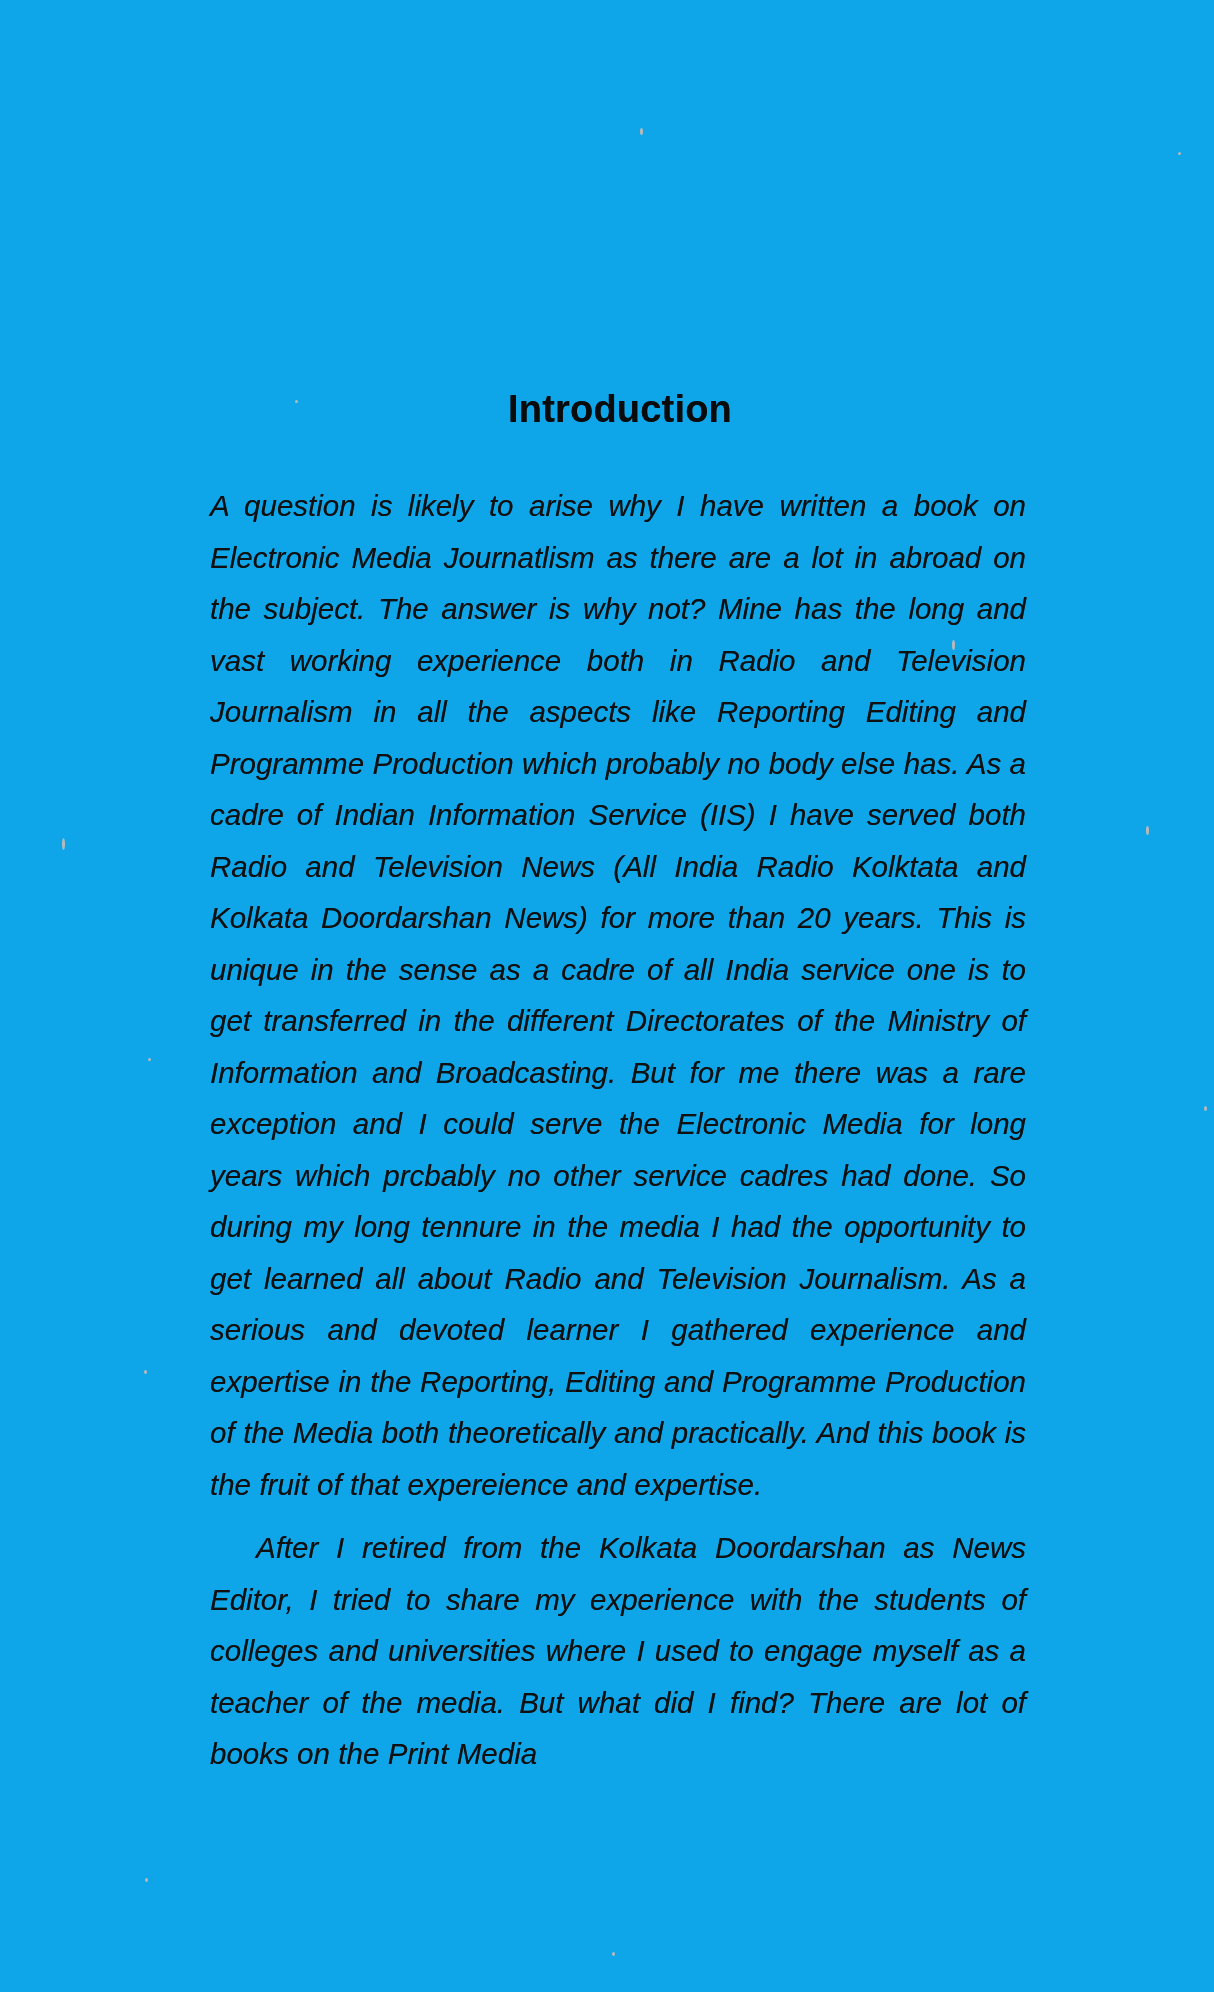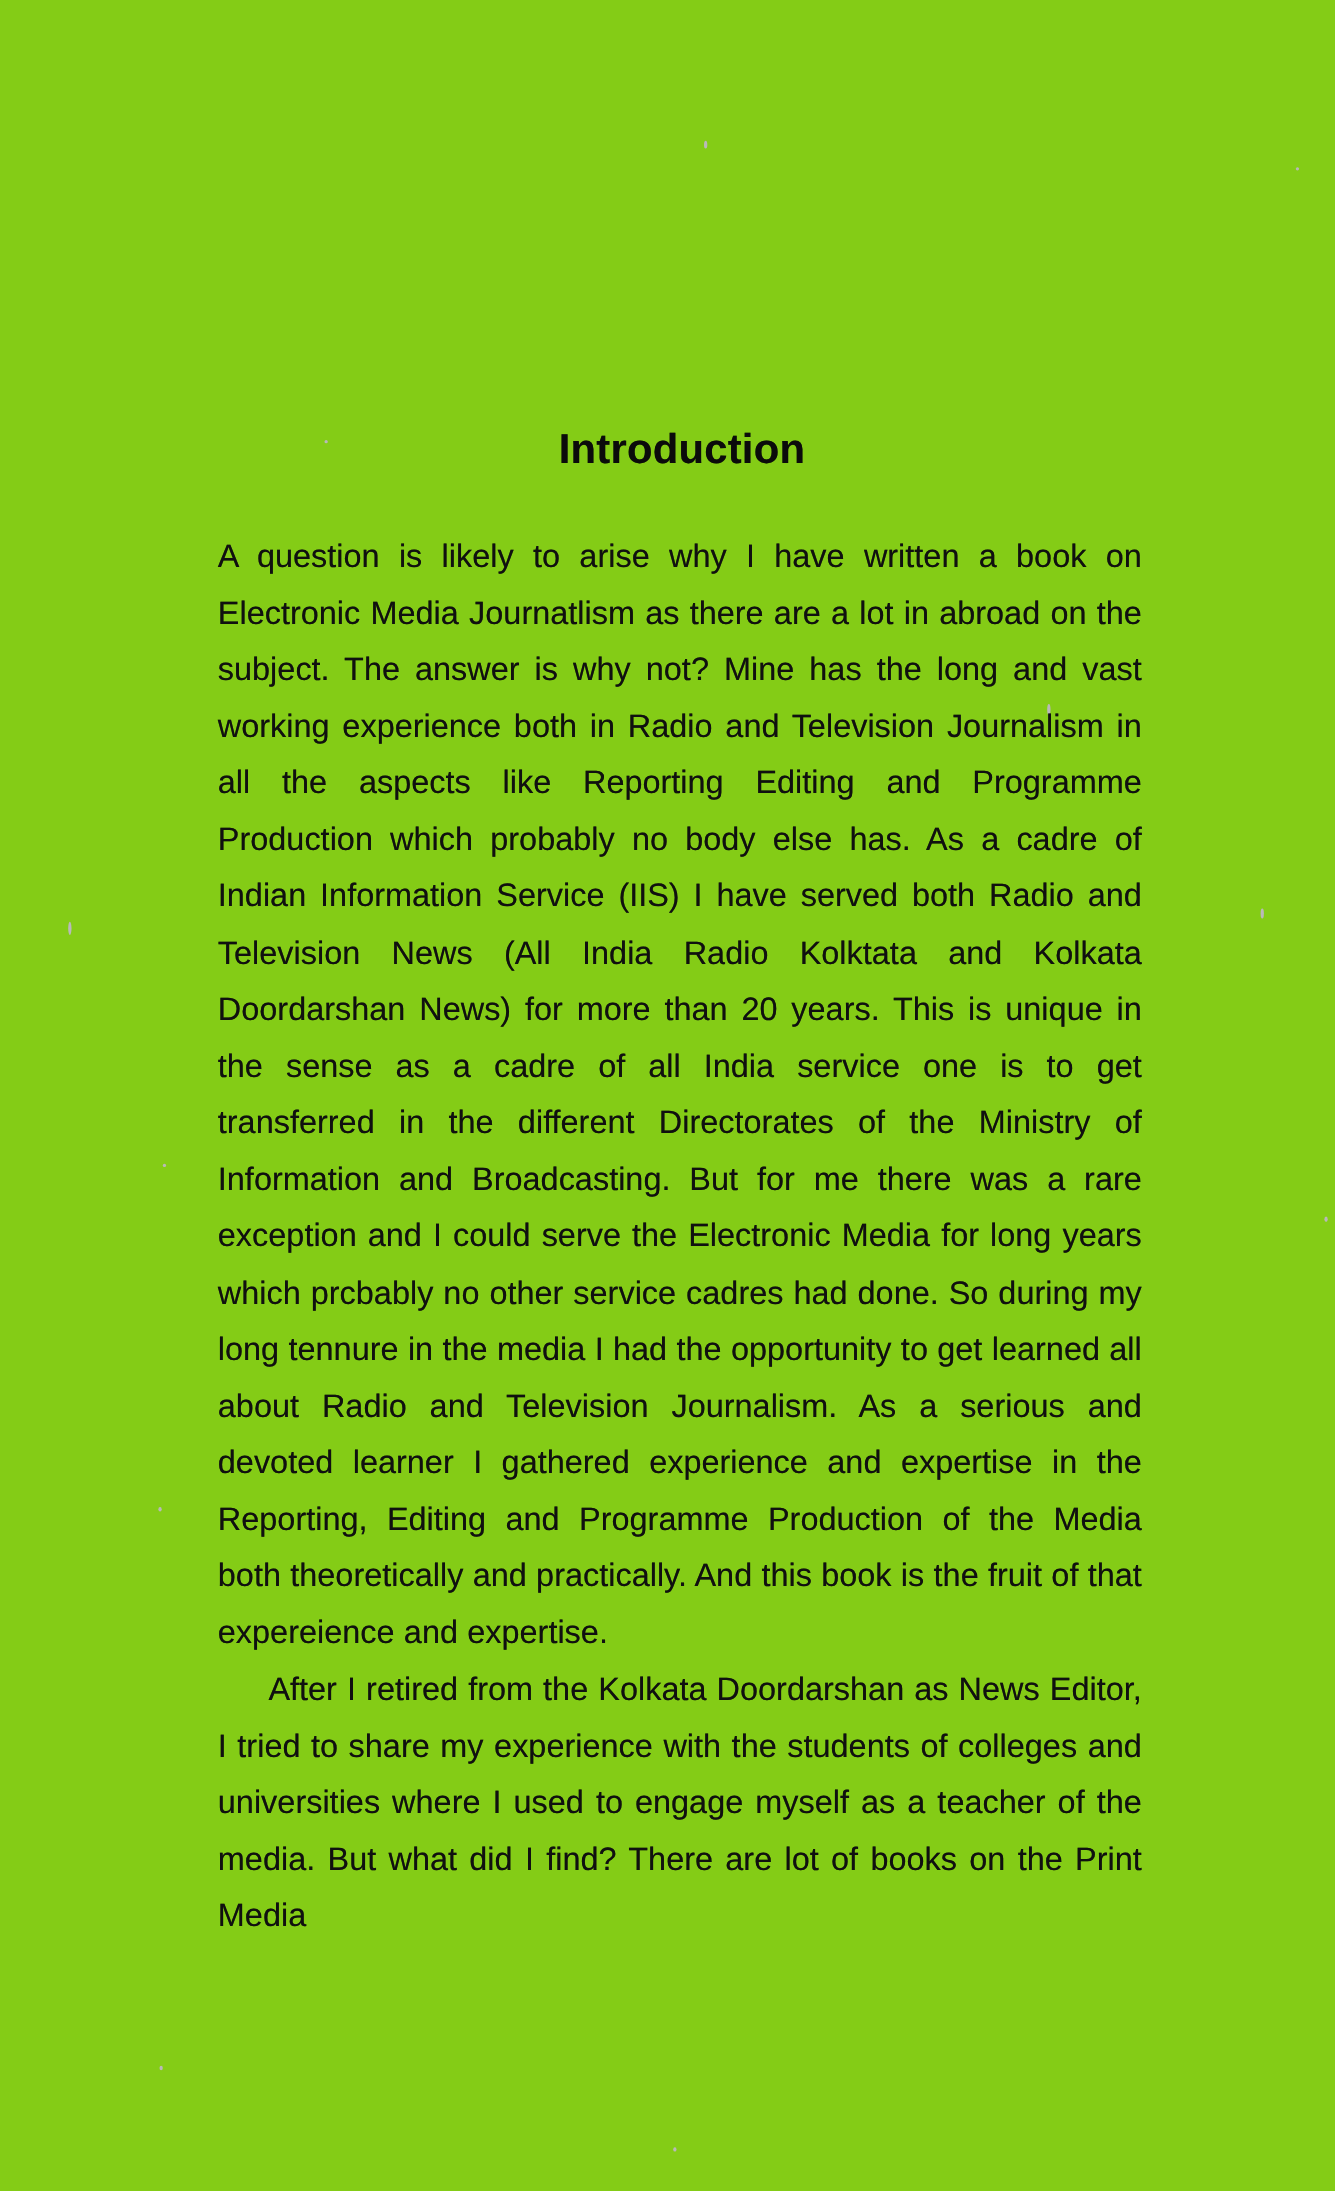--- a/index.html
+++ b/index.html
@@ -14,21 +14,21 @@
     font-family: "Liberation Sans", sans-serif;
     color: #0a0a0a;
     overflow: hidden;
     position: relative;
   }
 
   
   .page {
     position: absolute;
     inset: 0;
-    background: #84cc16;
+    background: #0ea5e9;
   }
 
   
   .speck {
     position: absolute;
     background: #b9b9b9;
     border-radius: 50%;
     pointer-events: none;
   }
 
@@ -48,23 +48,24 @@
     padding-left: 4px;
     line-height: 1.0;
     color: #0b0b0b;
   }
 
   .body-text {
     font-size: 29.5px;
     line-height: 51.5px;
     text-align: justify;
     text-justify: inter-word;
-    margin: 0;
+    margin: 12px;
     color: #101010;
     word-spacing: 0.2px;
+    font-style: italic;
   }
 
   .body-text + .body-text {
     margin-top: 0;
   }
 
   .indent {
     text-indent: 46px;
   }
 

